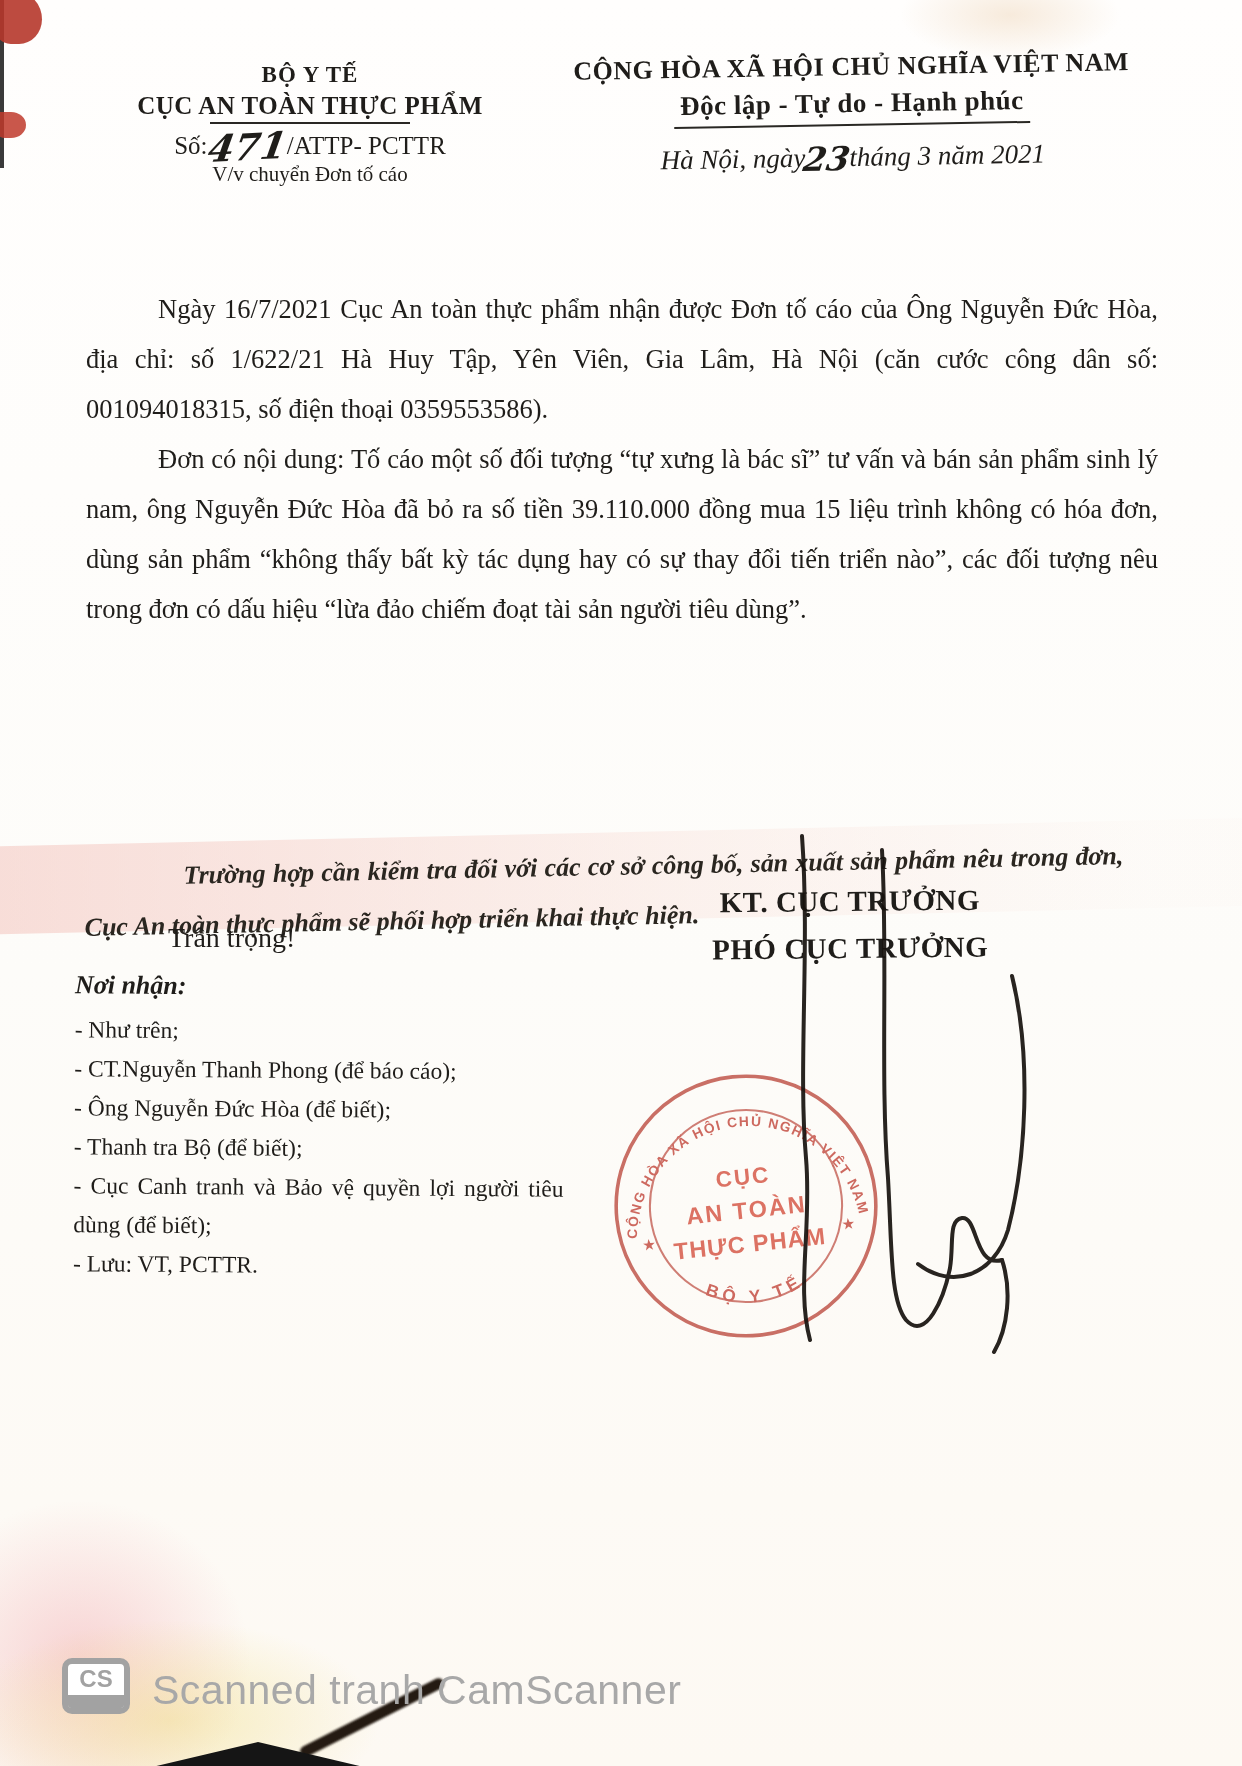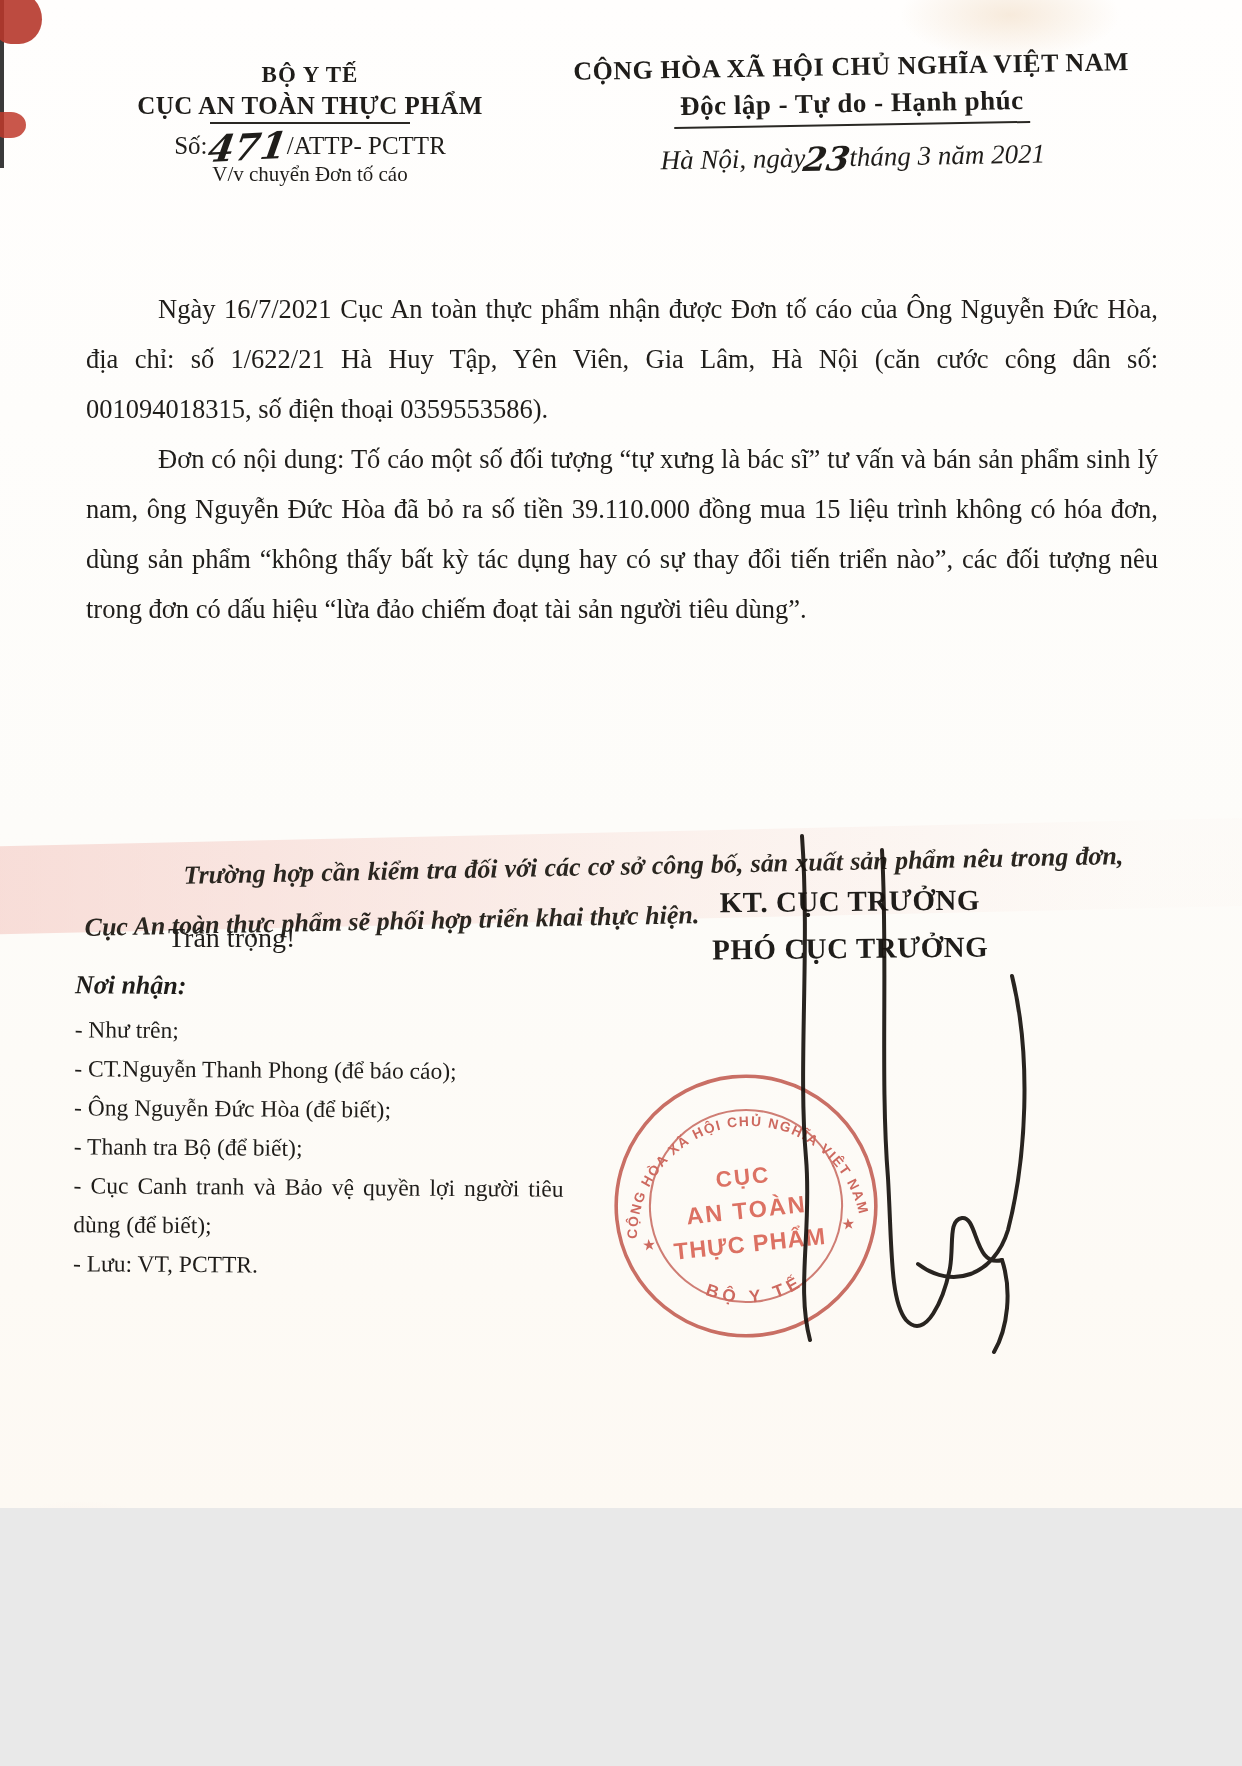--- a/index.html
+++ b/index.html
@@ -1,18 +1,18 @@
 <!DOCTYPE html>
 <html><head>
 <meta charset="utf-8">
 <style>
   html,body{margin:0;padding:0;background:#e9e9e9;}
   .page{
     position:relative;
-    width:1242px;height:1508px;
+    width:1242px;height:1766px;
     margin:0 auto;
     background:linear-gradient(180deg,#fffefd 0%,#fdfcf9 55%,#fdf9f3 100%);
     overflow:hidden;
     font-family:"Liberation Serif", serif;
     color:#1f1d1a;
   }
   
   .edge-line{position:absolute;left:0;top:0;width:4px;height:168px;background:#3a3a3a;}
   .red-blob-1{position:absolute;left:-6px;top:-8px;width:48px;height:52px;background:#b6372b;border-radius:0 60% 55% 40%;opacity:.9;}
   .red-blob-2{position:absolute;left:-4px;top:112px;width:30px;height:26px;background:#c0392b;border-radius:0 50% 50% 30%;opacity:.85;}
@@ -58,21 +58,21 @@
   .recipients{position:absolute;left:74px;top:972px;width:490px;transform:rotate(.4deg);}
   .recipients .rt{font-weight:bold;font-style:italic;font-size:26px;margin-bottom:10px;}
   .recipients .ri{font-size:23.5px;line-height:39px;text-align:justify;}
   
   .sign-title{position:absolute;left:610px;top:878px;width:480px;text-align:center;font-weight:bold;
     font-size:29px;line-height:47px;letter-spacing:.5px;transform:rotate(-.6deg);}
   .stamp{position:absolute;left:608px;top:1068px;width:276px;height:276px;opacity:.8;transform:rotate(-6deg);}
   .signature-svg{position:absolute;left:740px;top:828px;width:320px;height:540px;}
   .signer-name{position:absolute;left:688px;top:1332px;width:330px;text-align:center;font-weight:bold;font-size:31px;}
   
-  .cs-bar{position:absolute;left:68px;top:1658px;display:flex;align-items:center;gap:40px;}
+  .cs-bar{position:absolute;left:62px;top:1658px;display:flex;align-items:flex-end;gap:22px;}
   .cs-icon{position:relative;width:56px;height:44px;border:6px solid #a2a2a2;border-radius:10px;background:#fff;}
   .cs-icon .cs-txt{position:absolute;left:0;top:1px;width:100%;text-align:center;
     font-family:"Liberation Sans",sans-serif;font-weight:bold;font-size:24px;color:#a2a2a2;}
   .cs-icon .cs-band{position:absolute;left:0;bottom:0;width:100%;height:13px;background:#a2a2a2;border-radius:0 0 3px 3px;}
   .cs-label{font-family:"Liberation Sans",sans-serif;font-size:41px;color:#a8a8a8;letter-spacing:.5px;}
 </style>
 </head>
 <body>
 
 <div class="page">

